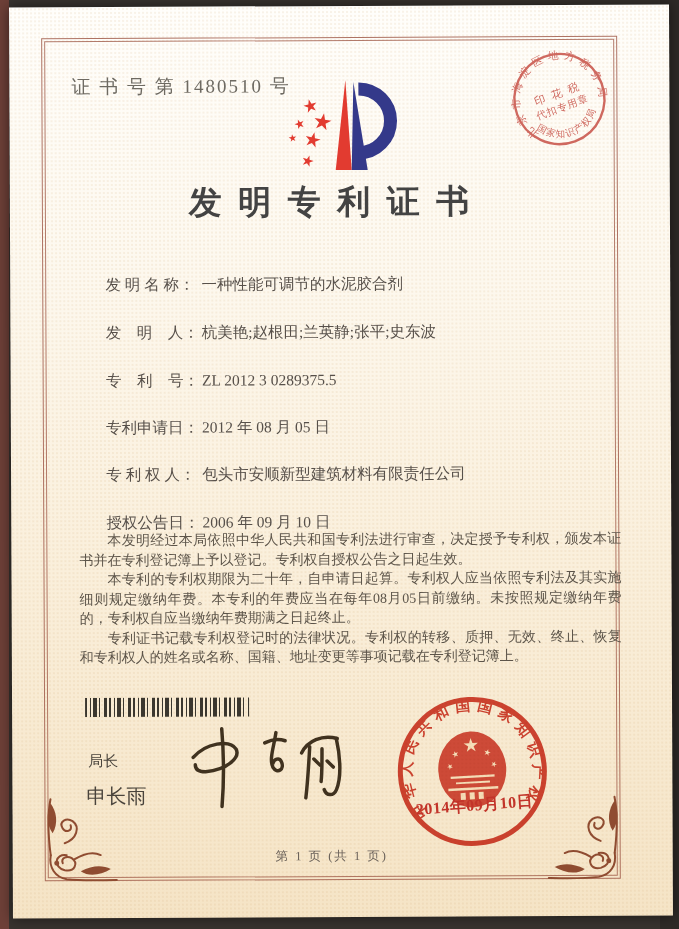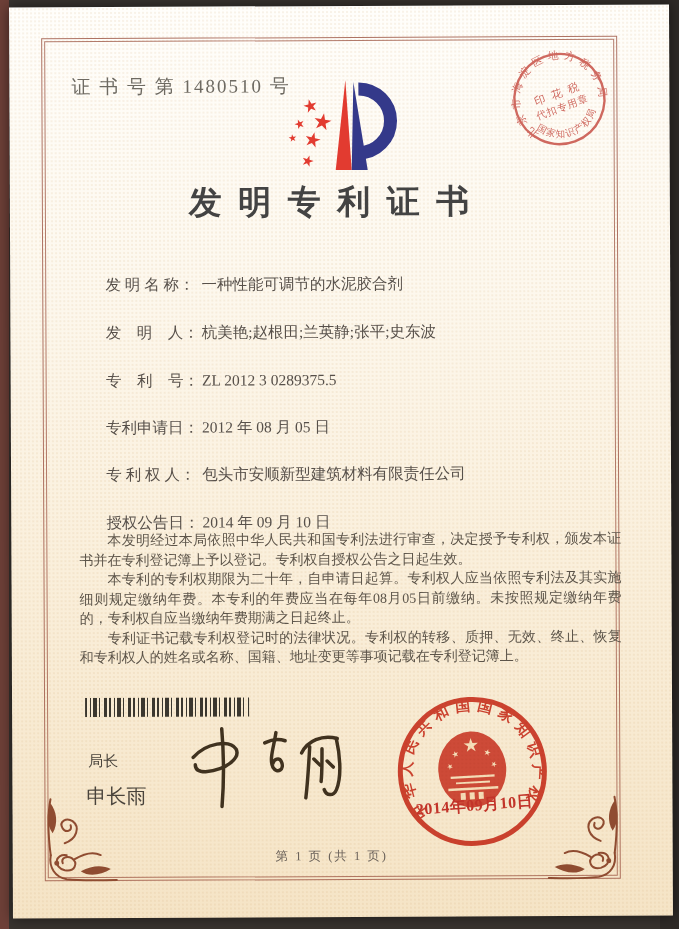--- a/index.html
+++ b/index.html
@@ -133,21 +133,21 @@
     <div class="field" style="top:346px">
       <span class="lbl">专　利　号：</span><span>ZL 2012 3 0289375.5</span>
     </div>
     <div class="field" style="top:393px">
       <span class="lbl">专利申请日：</span><span>2012 年 08 月 05 日</span>
     </div>
     <div class="field" style="top:440px">
       <span class="lbl">专 利 权 人：</span><span>包头市安顺新型建筑材料有限责任公司</span>
     </div>
     <div class="field" style="top:488px">
-      <span class="lbl">授权公告日：</span><span>2014 年 09 月 10 日</span>
+      <span class="lbl">授权公告日：</span><span>2006 年 09 月 10 日</span>
     </div>
 
     <div class="body-text">
       <p>本发明经过本局依照中华人民共和国专利法进行审查，决定授予专利权，颁发本证书并在专利登记簿上予以登记。专利权自授权公告之日起生效。</p>
       <p>本专利的专利权期限为二十年，自申请日起算。专利权人应当依照专利法及其实施细则规定缴纳年费。本专利的年费应当在每年08月05日前缴纳。未按照规定缴纳年费的，专利权自应当缴纳年费期满之日起终止。</p>
       <p>专利证书记载专利权登记时的法律状况。专利权的转移、质押、无效、终止、恢复和专利权人的姓名或名称、国籍、地址变更等事项记载在专利登记簿上。</p>
     </div>
 
     <div class="barcode"></div>
 

